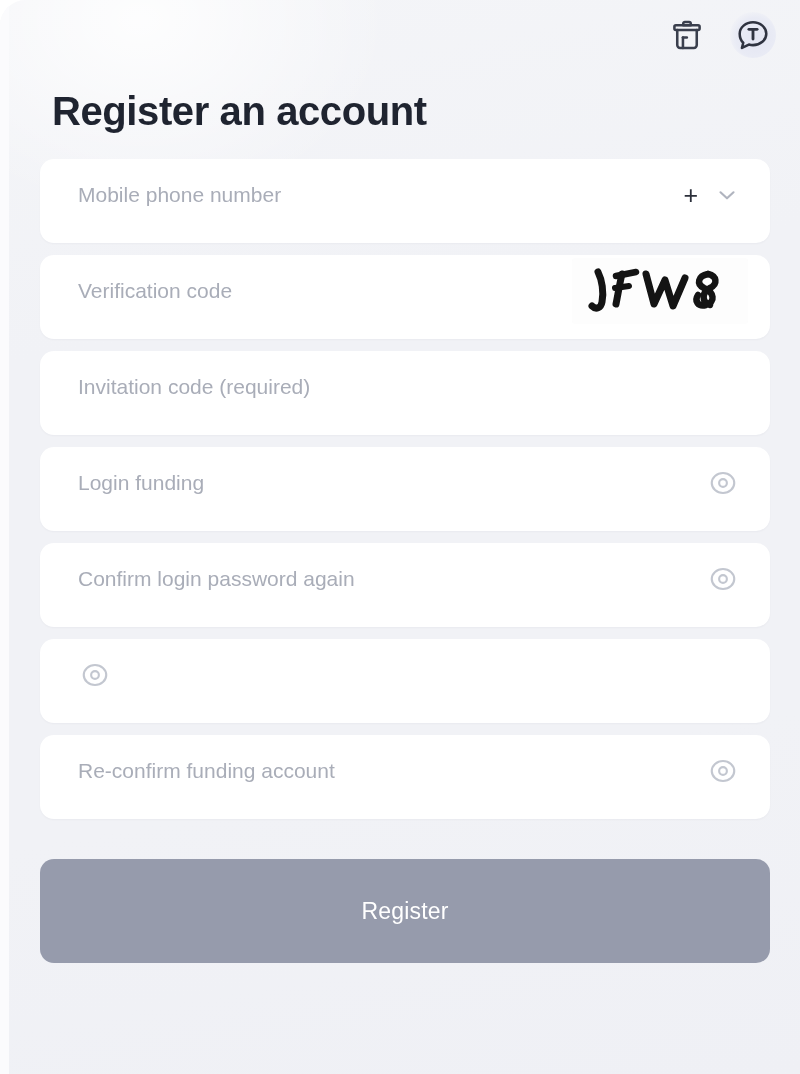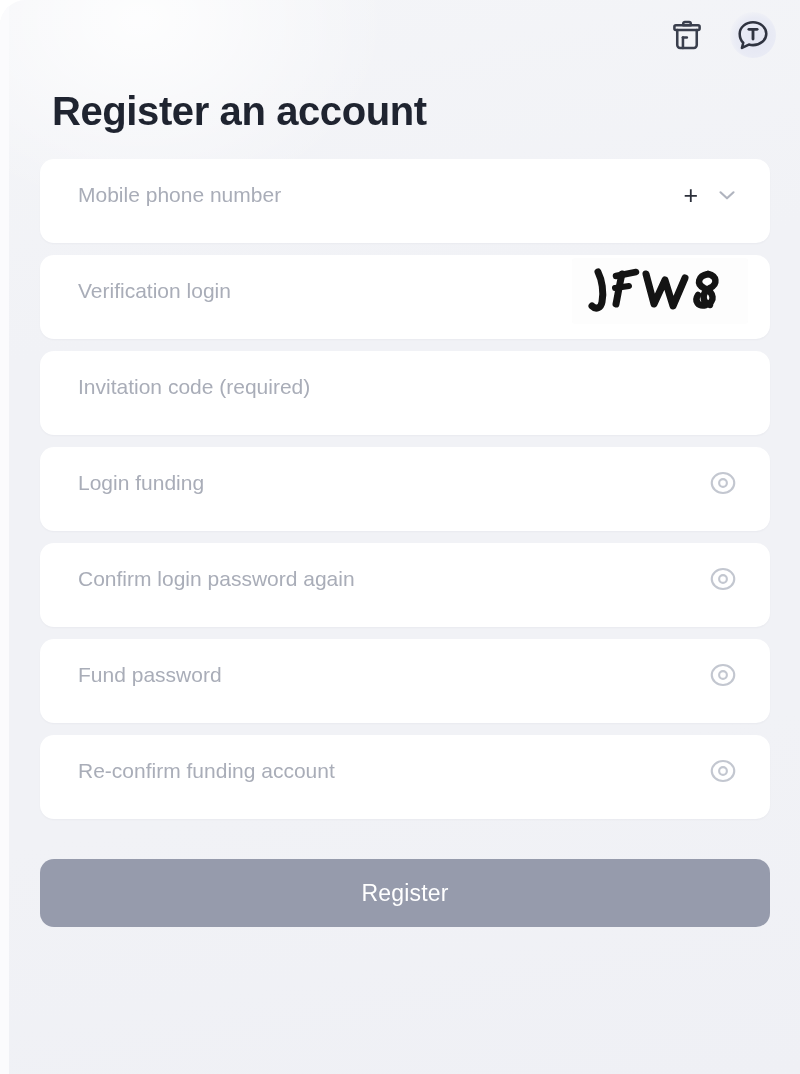--- a/index.html
+++ b/index.html
@@ -178,21 +178,21 @@
     align-items: center;
     justify-content: center;
     cursor: pointer;
     margin-right: 8px;
   }
 
   
   .submit-btn {
     margin-top: 28px;
     width: 100%;
-    height: 68px;
+    height: 104px;
     border: none;
     border-radius: 14px;
     background: #969bac;
     color: #ffffff;
     font-size: 23px;
     font-family: inherit;
     letter-spacing: 0.2px;
     cursor: pointer;
     display: flex;
     align-items: center;
@@ -244,21 +244,21 @@
           <span class="plus-sign">+</span>
           <span class="chev">
             <svg width="26" height="26" viewBox="0 0 24 24" fill="none" stroke="#b0b4bf" stroke-width="2" stroke-linecap="round" stroke-linejoin="round">
               <path d="M6 9.5l6 5.5 6-5.5"></path>
             </svg>
           </span>
         </span>
       </div>
 
       <div class="field">
-        <span class="field-placeholder">Verification login</span>
+        <span class="field-placeholder">Verification code</span>
         <span class="captcha">
           <svg width="176" height="66" viewBox="0 0 176 66">
             <rect x="0" y="0" width="176" height="66" fill="#fdfdfd"></rect>
             <g fill="none" stroke="#141414" stroke-linecap="round" stroke-linejoin="round">
 
               <path d="M26 14 C30 22 32 34 30 44 C29 50 24 52 20 48" stroke-width="7"></path>
 
               <path d="M44 46 C46 36 48 24 50 16" stroke-width="7"></path>
               <path d="M44 18 L64 14" stroke-width="6.5"></path>
               <path d="M43 30 L57 28" stroke-width="6"></path>
@@ -290,21 +290,20 @@
         <span class="field-placeholder">Confirm login password again</span>
         <span class="eye-btn">
           <svg width="30" height="30" viewBox="0 0 24 24" fill="none" stroke="#c3c7d0" stroke-width="1.7">
             <ellipse cx="12" cy="12" rx="9" ry="8"></ellipse>
             <circle cx="12" cy="12" r="3.1"></circle>
           </svg>
         </span>
       </div>
 
       <div class="field">
-        <span class="field-placeholder">Fund password</span>
         <span class="eye-btn">
           <svg width="30" height="30" viewBox="0 0 24 24" fill="none" stroke="#c3c7d0" stroke-width="1.7">
             <ellipse cx="12" cy="12" rx="9" ry="8"></ellipse>
             <circle cx="12" cy="12" r="3.1"></circle>
           </svg>
         </span>
       </div>
 
       <div class="field">
         <span class="field-placeholder">Re-confirm funding account</span>

